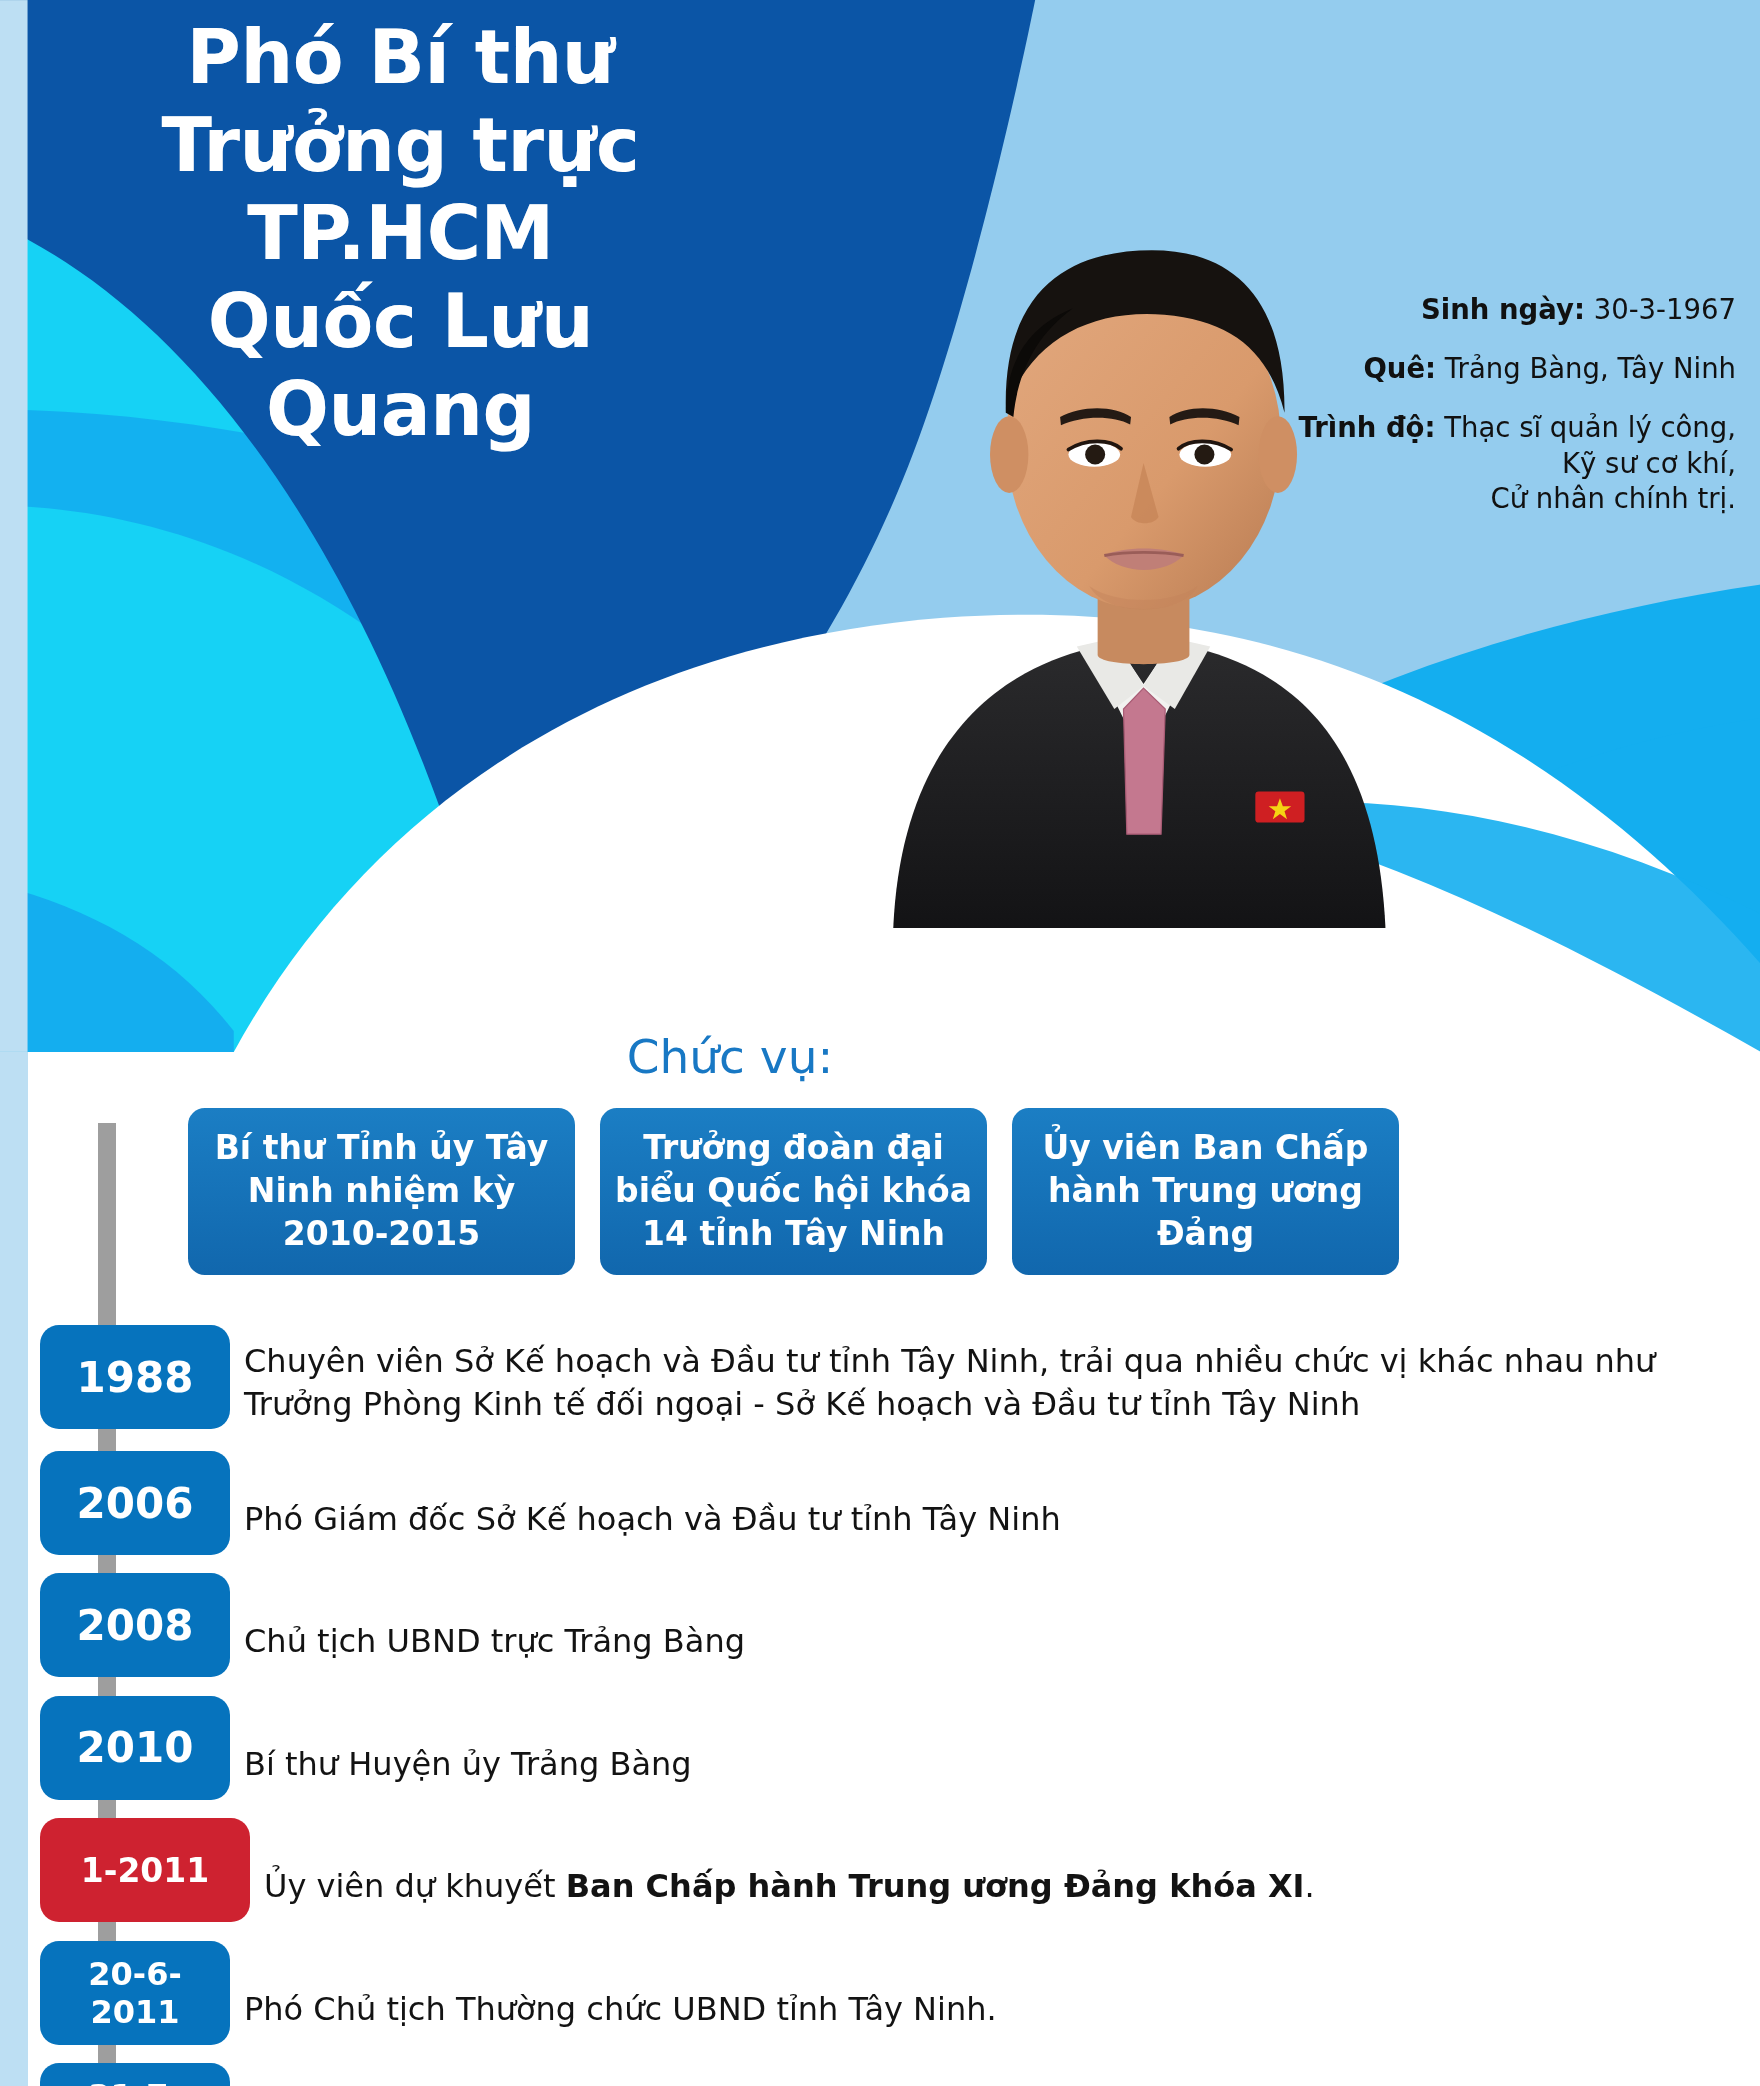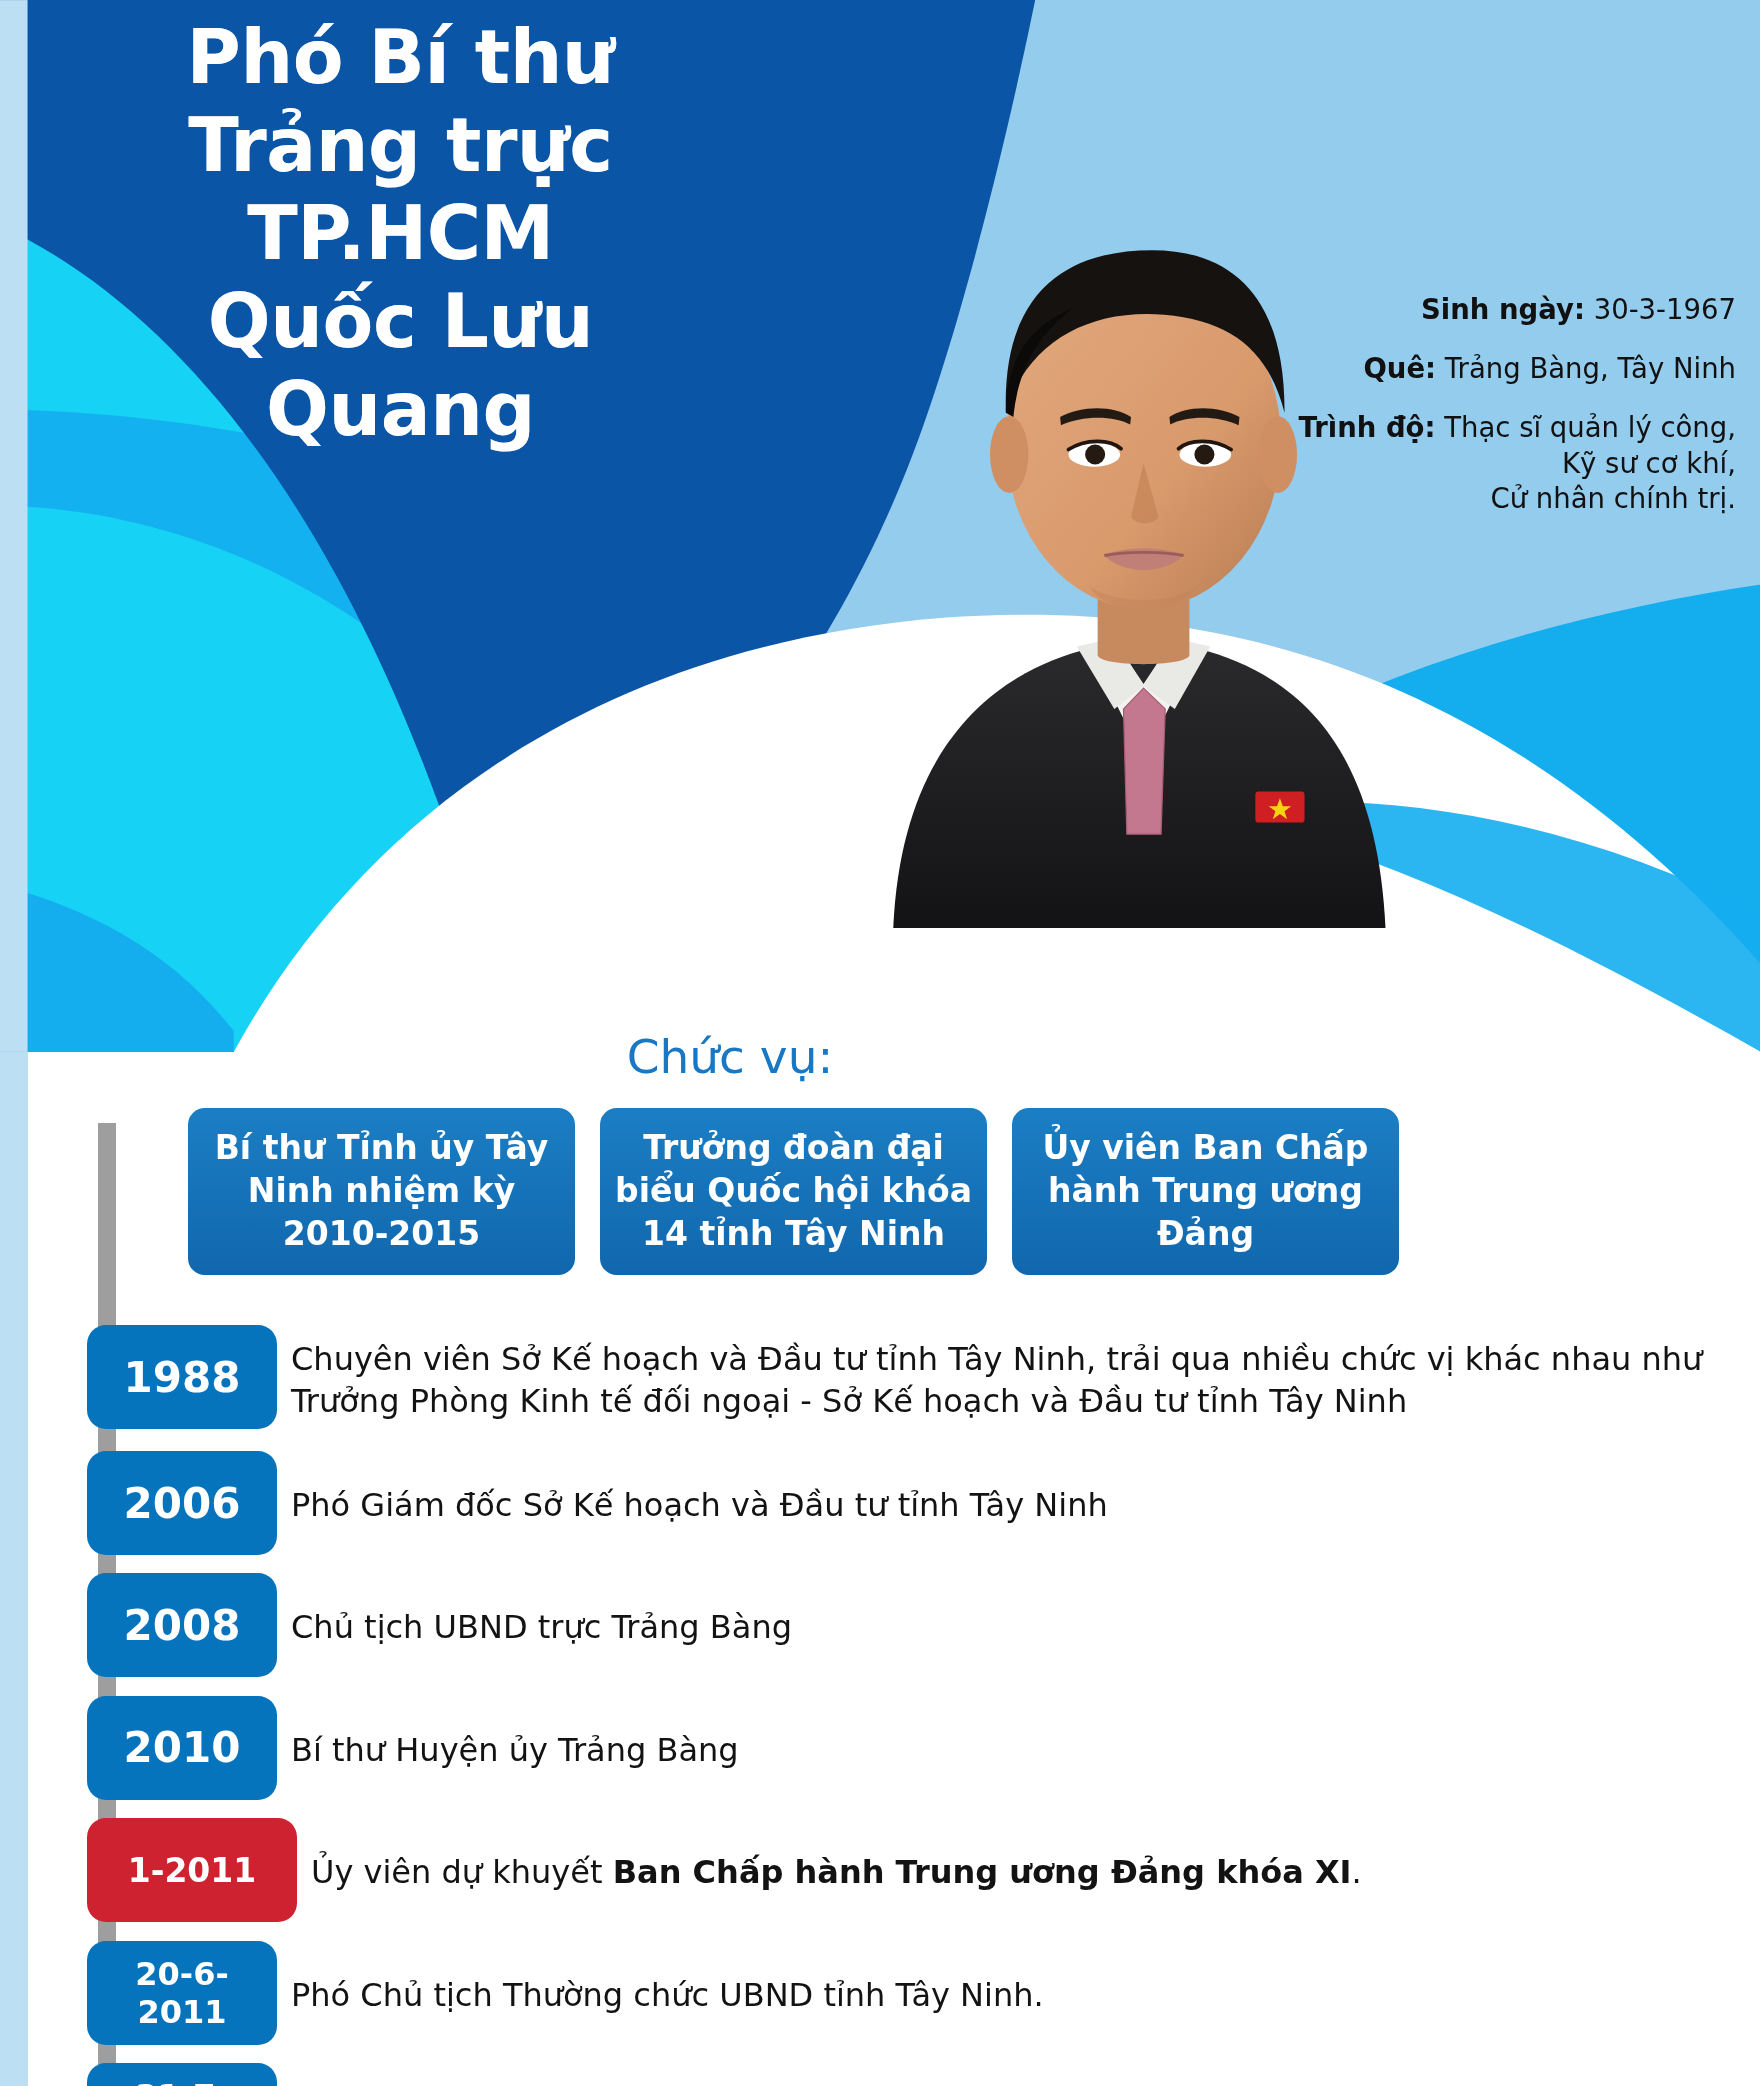--- a/index.html
+++ b/index.html
@@ -123,23 +123,22 @@
   }
   .timeline {
     position: absolute;
     left: 0; top: 1325px;
     width: 1761px;
     z-index: 18;
   }
   .tl-row {
     position: relative;
     display: flex;
-    align-items: flex-start;
+    align-items: center;
     margin-bottom: 18.4px;
-    padding-left: 47px;
   }
   .tl-badge {
     flex: 0 0 auto;
     margin-left: 40px;
     border-radius: 19px;
     color: #ffffff;
     font-family: "DejaVu Sans", sans-serif;
     font-weight: bold;
     display: flex;
     align-items: center;
@@ -201,21 +200,21 @@
       <path d="M4219,2190 C3760,1960 3300,1880 2880,1940 C3320,2040 3760,2260 4219,2520 Z" fill="#14aeef" opacity="0.9"></path>
 
       <path d="M0,2120 C230,2180 420,2290 560,2470 L560,2520 L0,2520 Z" fill="#14aeef"></path>
 
       <rect x="0" y="0" width="66" height="2520" fill="#bddff3"></rect>
     </svg>
   </div>
 
   <div class="title-block">
     <div class="title-line">Phó Bí thư</div>
-    <div class="title-line">Trảng trực</div>
+    <div class="title-line">Trưởng trực</div>
     <div class="title-line">TP.HCM</div>
     <div class="title-line">Quốc Lưu Quang</div>
   </div>
 
   <div class="portrait">
     <svg width="593" height="803" viewBox="0 0 1420 1925" xmlns="http://www.w3.org/2000/svg">
       <defs>
         <clipPath id="pclip">
             <rect x="0" y="0" width="1420" height="1925"></rect>
           </clipPath>

